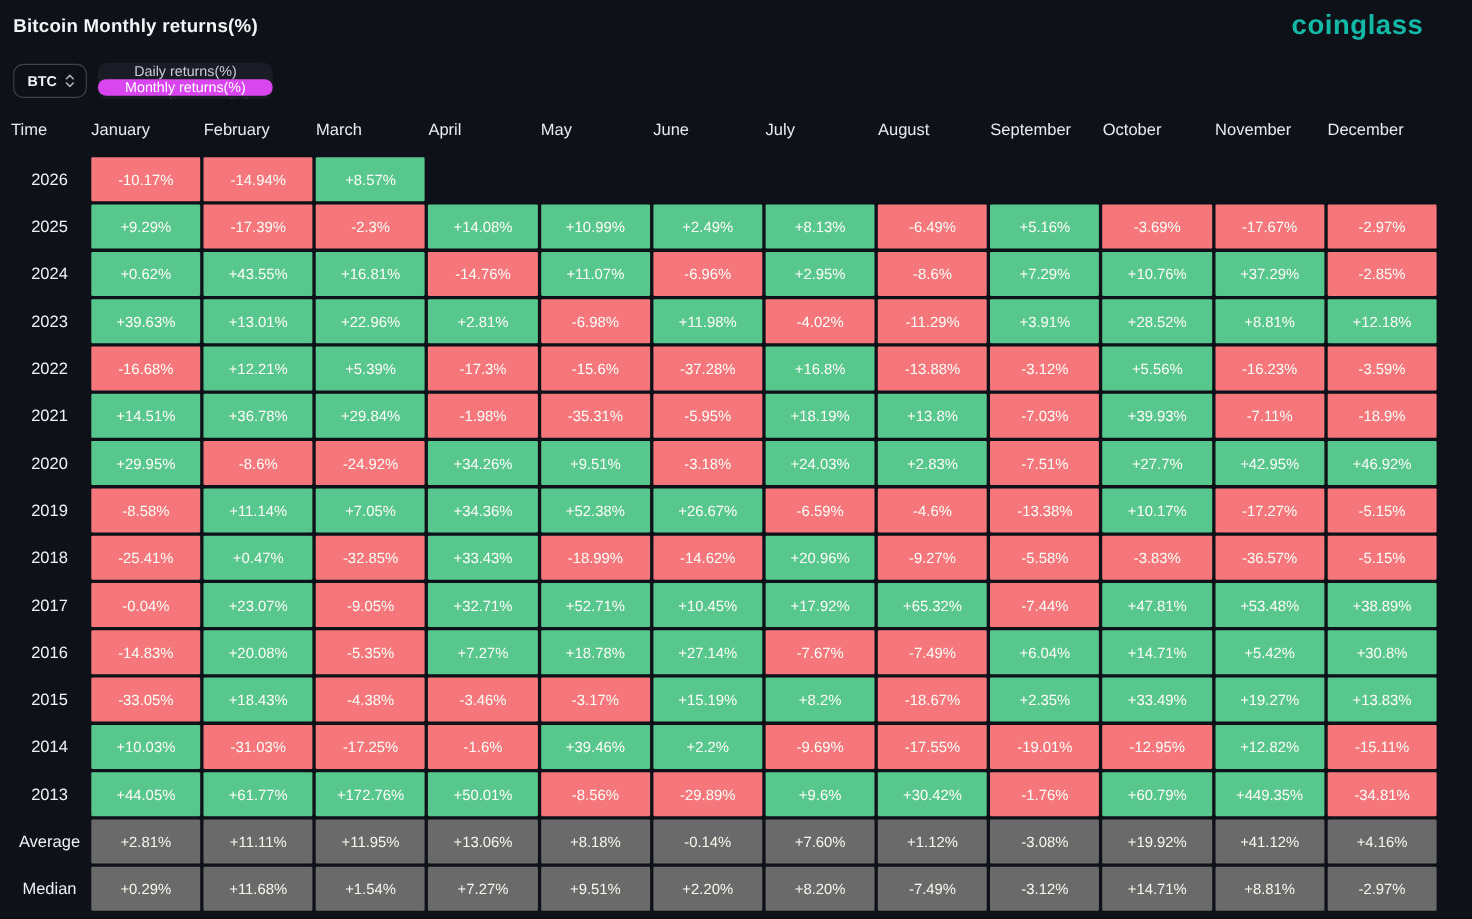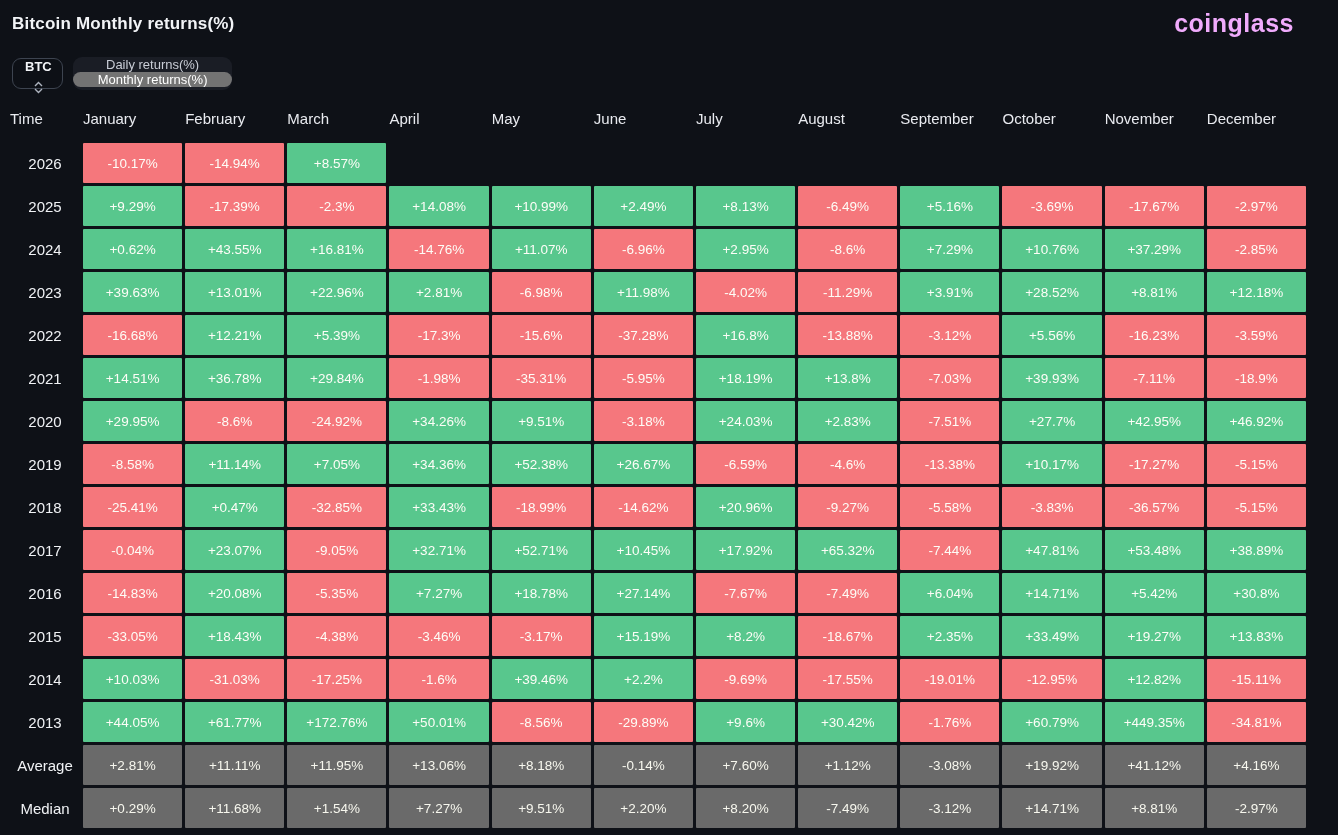--- a/index.html
+++ b/index.html
@@ -7,41 +7,40 @@
   body {
     width: 1338px; height: 835px;
     font-family: "Liberation Sans", sans-serif;
     color: #fff; overflow: hidden; position: relative;
   }
   .page-header {
     display: flex; justify-content: space-between; align-items: center;
     padding: 11px 44px 0 12px;
   }
   .page-title { font-size: 17px; font-weight: 700; color: #f2f4f7; letter-spacing: .2px; }
-  .logo { font-size: 25px; font-weight: 700; color: #f0abfc; line-height: 1; letter-spacing: .5px; }
+  .logo { font-size: 25px; font-weight: 700; color: #14b8a6; line-height: 1; letter-spacing: .5px; }
   .controls { display: flex; align-items: center; gap: 10px; margin: 21px 0 0 12px; }
   .symbol-btn {
     display: inline-flex; align-items: center; gap: 7px;
     background: #0d1016; border: 1px solid #3d piano4450; border: 1px solid #3d4450; border-radius: 9px;
     color: #f2f4f7; font-size: 13px; font-weight: 600;
     height: 31px; padding: 0 10px 0 12px; cursor: pointer;
     font-family: "Liberation Sans", sans-serif;
-    flex-direction: column;
   }
   .updown { display: inline-flex; flex-direction: column; gap: 1px; }
   .tabs {
     display: inline-flex; align-items: stretch;
     background: #1a1d25; border-radius: 9px; height: 33px; overflow: hidden; flex-direction: column;
   }
   .tab {
     background: transparent; border: none; color: #c9cdd6;
     font-size: 13px; padding: 0 21px; cursor: pointer; border-radius: 9px;
     font-family: "Liberation Sans", sans-serif;
   }
-  .tab.active { background: #737373; color: #ffffff; border-radius: 13px; }
+  .tab.active { background: #d946ef; color: #ffffff; border-radius: 13px; }
   .grid {
     display: grid; grid-template-columns: 70px repeat(12, 1fr);
     gap: 3px; width: 1296px; margin: 9px 0 0 10px;
   }
   .th {
     color: #e9ebf0; font-size: 15px; text-align: left;
     padding: 11px 0 13px; font-weight: 400;
   }
   .time-label {
     color: #f0f2f5; font-size: 15px; height: 40px;

